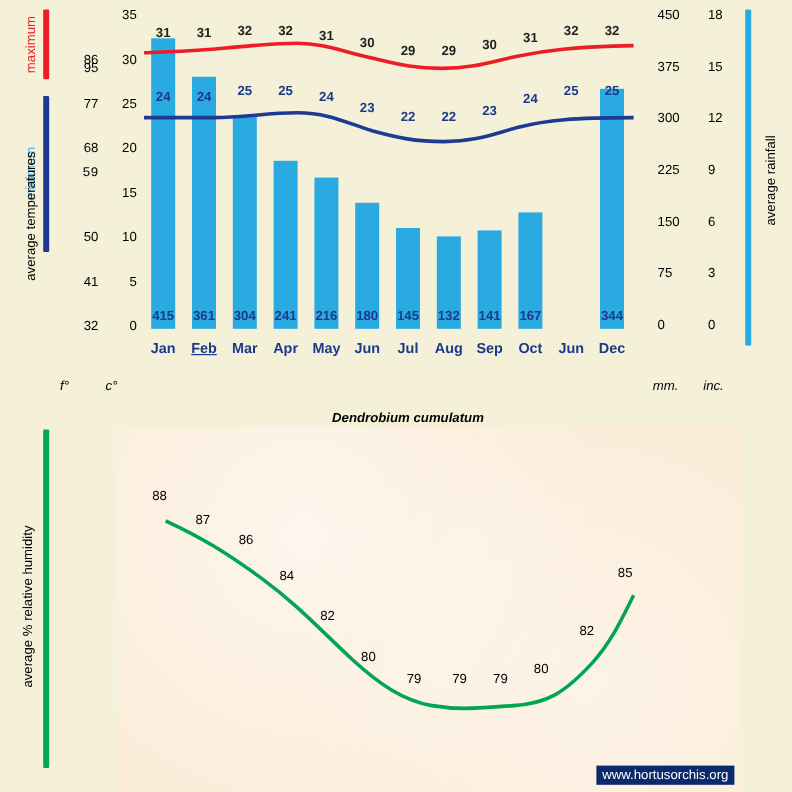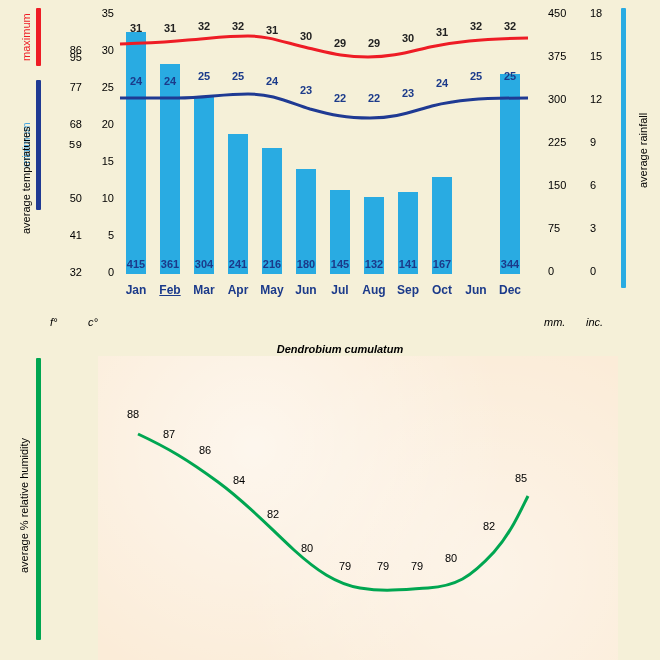--- a/index.html
+++ b/index.html
@@ -350,14 +350,15 @@
     <span class="hum-pt" style="left:128px; top:118px;">84</span>
     <span class="hum-pt" style="left:162px; top:152px;">82</span>
     <span class="hum-pt" style="left:196px; top:186px;">80</span>
     <span class="hum-pt" style="left:234px; top:204px;">79</span>
     <span class="hum-pt" style="left:272px; top:204px;">79</span>
     <span class="hum-pt" style="left:306px; top:204px;">79</span>
     <span class="hum-pt" style="left:340px; top:196px;">80</span>
     <span class="hum-pt" style="left:378px; top:164px;">82</span>
     <span class="hum-pt" style="left:410px; top:116px;">85</span>
 
+    <div id="watermark">www.hortusorchis.org</div>
   </div>
 </div>
 
 </body></html>

